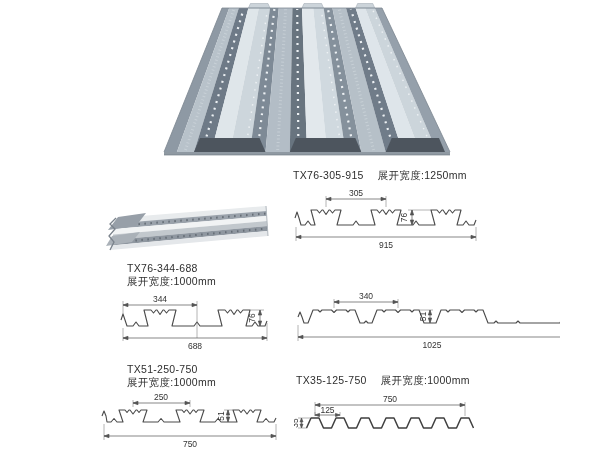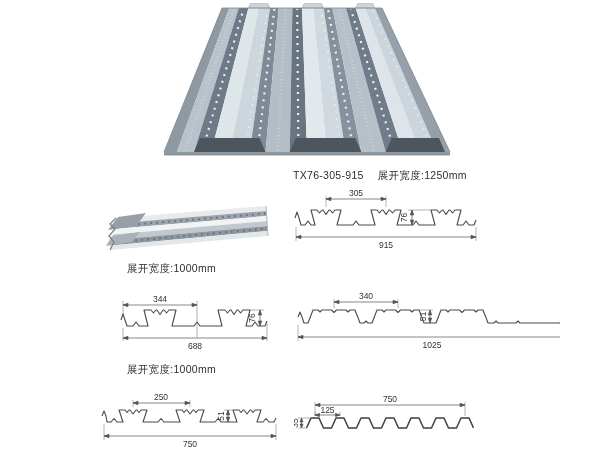--- a/index.html
+++ b/index.html
@@ -79,28 +79,33 @@
     <polygon points="6,52 34,48 26,58 0,62" fill="#aab1b8"></polygon>
     <path d="M10,34 L4,40 L9,45 L3,52 L8,58 L4,66" stroke="#7a828b" stroke-width="1.3" fill="none"></path>
     <path d="M160,22 L162,52" stroke="#b0b7bd" stroke-width="1" fill="none"></path>
   </svg>
 
   <div class="lbl" style="left:293px;top:169px;">
     <span>TX76-305-915</span><span class="gap">展开宽度:1250mm</span>
   </div>
 
   <div class="lbl" style="left:127px;top:262px;">
+    <div>TX76-344-688</div>
     <div>展开宽度:1000mm</div>
   </div>
 
 
   <div class="lbl" style="left:127px;top:363px;">
+    <div>TX51-250-750</div>
     <div>展开宽度:1000mm</div>
   </div>
 
+  <div class="lbl" style="left:296px;top:374px;">
+    <span>TX35-125-750</span><span class="gap">展开宽度:1000mm</span>
+  </div>
 
   <svg class="abs" style="left:291px;top:186px;" width="192" height="66" viewBox="0 0 192 66">
     <path class="prof" d="M4,32 l2,-6 l2,6 L10,39 L14,39 l3,-4 l3,4 L24,39
       L20,24 L26,24 l2.5,3 l2.5,-3 L32,24 l3,4.5 l3,-4.5 L39,24 l2.5,3 l2.5,-3 L50,24 L46,39
       L62,39 l3,-4 l3,4 L84,39
       L80,24 L86,24 l2.5,3 l2.5,-3 L92,24 l3,4.5 l3,-4.5 L99,24 l2.5,3 l2.5,-3 L110,24 L106,39
       L122,39 l3,-4 l3,4 L144,39
       L140,24 L146,24 l2.5,3 l2.5,-3 L152,24 l3,4.5 l3,-4.5 L159,24 l2.5,3 l2.5,-3 L170,24 L166,39
       L172,39 l3,-4 l3,4 L183,39 l2,-5"></path>
     <path class="ext" d="M35,21 V10 M95,21 V10 M5,41 V55 M185,41 V55 M140,24 H117"></path>

